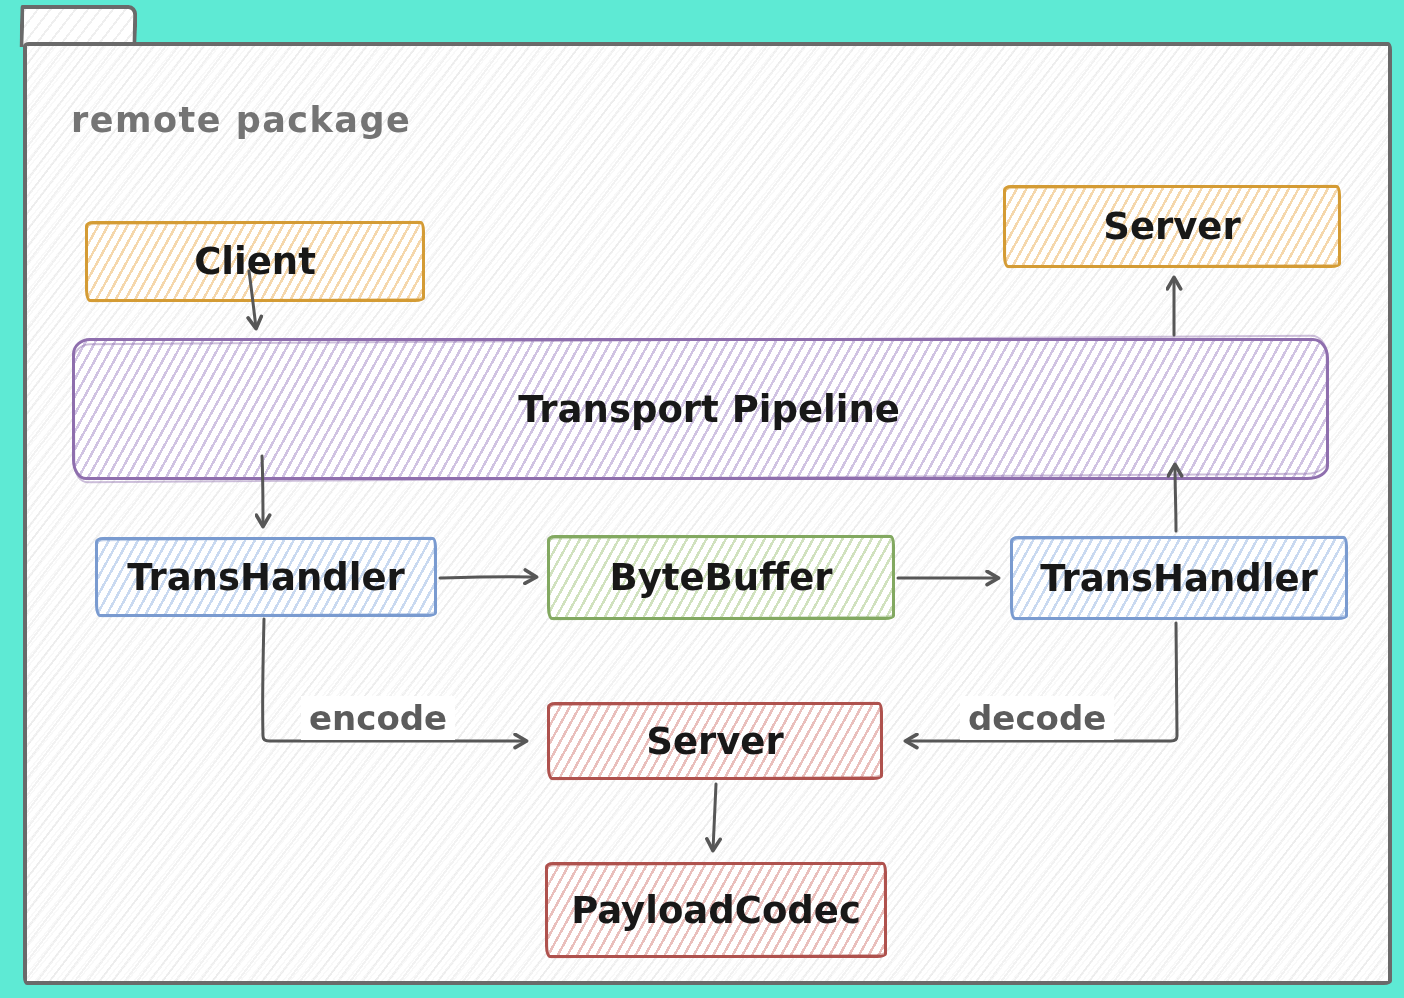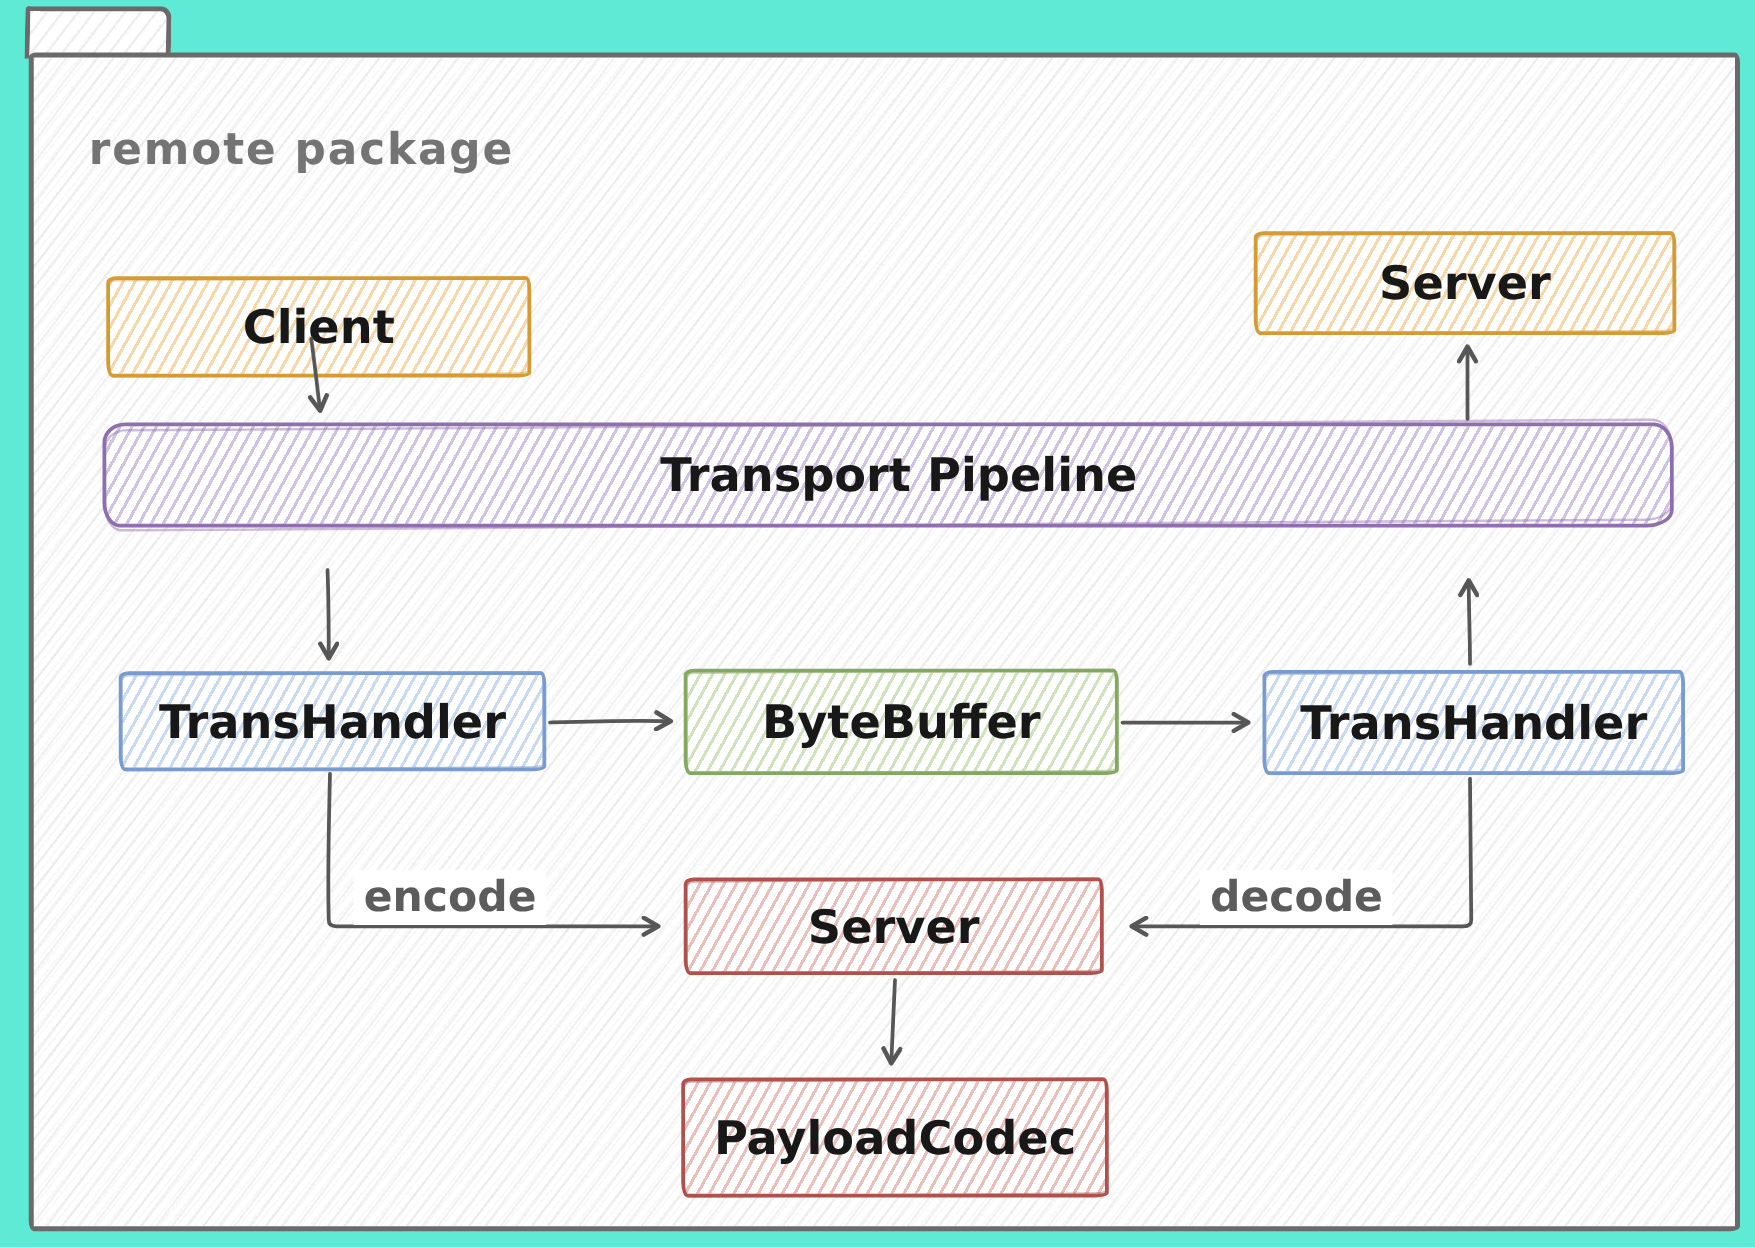--- a/index.html
+++ b/index.html
@@ -65,21 +65,21 @@
   <div class="folder-tab"></div>
   <div class="folder-body"></div>
   <div class="package-title">remote package</div>
 
   <div class="node c-orange" style="left:85px;top:186px;width:340px;height:81px;margin-top:35px;">
     <span>Client</span>
   </div>
   <div class="node c-orange" style="left:1003px;top:185px;width:338px;height:83px;">
     <span>Server</span>
   </div>
-  <div class="node c-purple pipeline" style="left:82px;top:338px;width:1257px;height:84px;padding-left:17px;">
+  <div class="node c-purple pipeline" style="left:72px;top:338px;width:1257px;height:142px;padding-left:17px;">
     <span>Transport Pipeline</span>
   </div>
   <div class="node c-blue" style="left:95px;top:537px;width:342px;height:80px;">
     <span>TransHandler</span>
   </div>
   <div class="node c-green" style="left:547px;top:535px;width:348px;height:85px;text-align:right;">
     <span>ByteBuffer</span>
   </div>
   <div class="node c-blue" style="left:1010px;top:536px;width:338px;height:84px;">
     <span>TransHandler</span>
@@ -101,16 +101,16 @@
     <path d="M 262 456 C 263 480 263 504 263 526" marker-end="url(#ah)"></path>
     <path d="M 264 619 C 263 660 262 700 263 736 Q 263 741 269 741 L 526 741" marker-end="url(#ah)"></path>
     <path d="M 440 578 C 473 577 505 576 536 577" marker-end="url(#ah)"></path>
     <path d="M 898 578 C 932 578 965 578 998 578" marker-end="url(#ah)"></path>
     <path d="M 1176 623 L 1177 736 Q 1177 741 1171 741 L 906 741" marker-end="url(#ah)"></path>
     <path d="M 1176 531 C 1176 509 1175 487 1175 465" marker-end="url(#ah)"></path>
     <path d="M 1174 335 C 1174 316 1174 297 1174 278" marker-end="url(#ah)"></path>
     <path d="M 716 784 C 715 806 714 828 713 850" marker-end="url(#ah)"></path>
   </svg>
 
-  <div class="edge-label" style="left:283px;text-align:center;">encode</div>
+  <div class="edge-label" style="left:301px;text-align:center;">encode</div>
   <div class="edge-label" style="left:960px;">decode</div>
 
 </div>
 
 </body></html>

